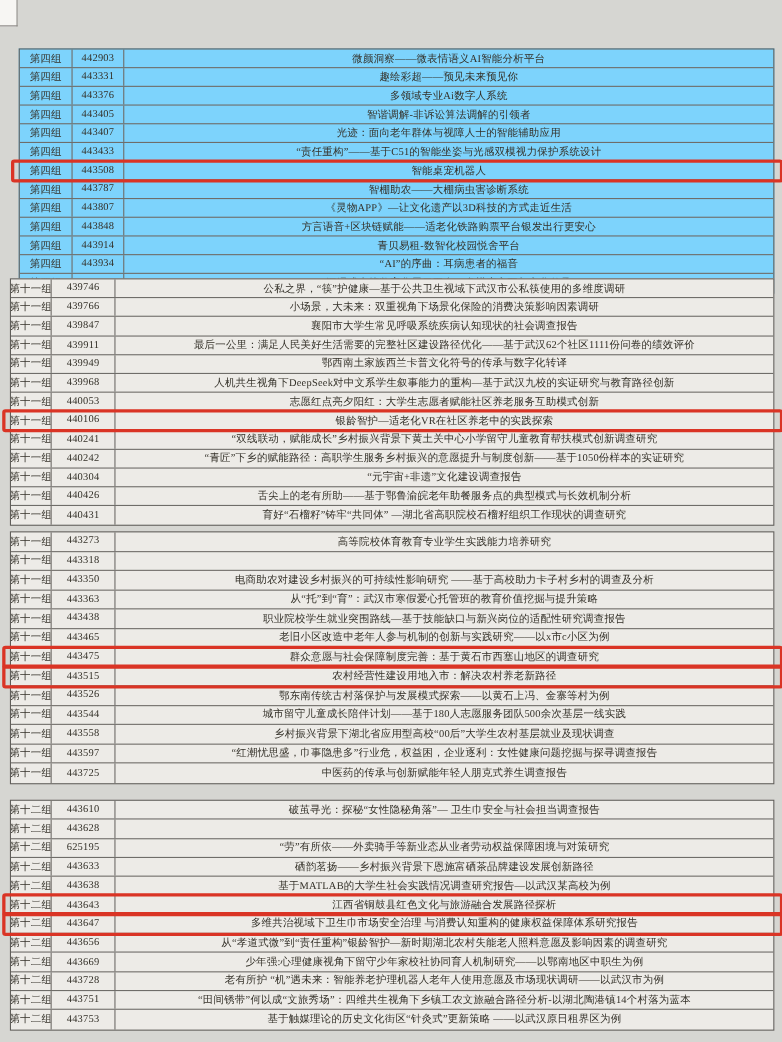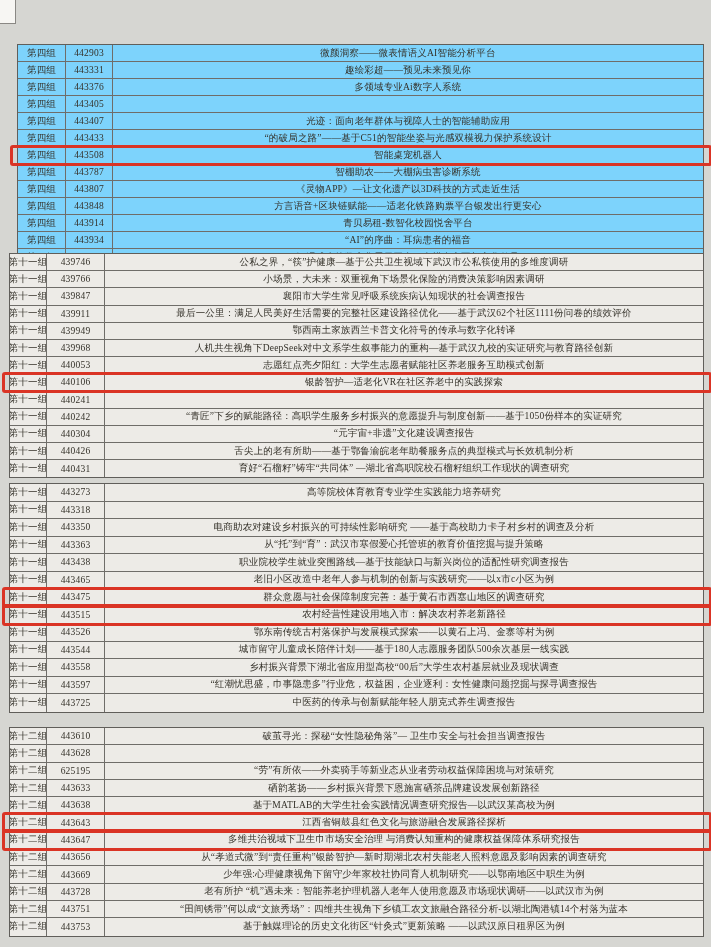--- a/index.html
+++ b/index.html
@@ -52,30 +52,31 @@
         <div class="cell title">趣绘彩超——预见未来预见你</div>
       </div>
       <div class="row">
         <div class="cell group">第四组</div>
         <div class="cell id">443376</div>
         <div class="cell title">多领域专业Ai数字人系统</div>
       </div>
       <div class="row">
         <div class="cell group">第四组</div>
         <div class="cell id">443405</div>
+        <div class="cell title">智谐调解-非诉讼算法调解的引领者</div>
       </div>
       <div class="row">
         <div class="cell group">第四组</div>
         <div class="cell id">443407</div>
         <div class="cell title">光迹：面向老年群体与视障人士的智能辅助应用</div>
       </div>
       <div class="row">
         <div class="cell group">第四组</div>
         <div class="cell id">443433</div>
-        <div class="cell title">“的破局之路”——基于C51的智能坐姿与光感双模视力保护系统设计</div>
+        <div class="cell title">“责任重构”——基于C51的智能坐姿与光感双模视力保护系统设计</div>
       </div>
       <div class="row hl">
         <div class="cell group">第四组</div>
         <div class="cell id">443508</div>
         <div class="cell title">智能桌宠机器人</div>
       </div>
       <div class="row">
         <div class="cell group">第四组</div>
         <div class="cell id">443787</div>
         <div class="cell title">智棚助农——大棚病虫害诊断系统</div>
@@ -143,20 +144,21 @@
         <div class="cell title">志愿红点亮夕阳红：大学生志愿者赋能社区养老服务互助模式创新</div>
       </div>
       <div class="row hl">
         <div class="cell group">第十一组</div>
         <div class="cell id">440106</div>
         <div class="cell title">银龄智护—适老化VR在社区养老中的实践探索</div>
       </div>
       <div class="row">
         <div class="cell group">第十一组</div>
         <div class="cell id">440241</div>
+        <div class="cell title">“双线联动，赋能成长”乡村振兴背景下黄土关中心小学留守儿童教育帮扶模式创新调查研究</div>
       </div>
       <div class="row">
         <div class="cell group">第十一组</div>
         <div class="cell id">440242</div>
         <div class="cell title">“青匠”下乡的赋能路径：高职学生服务乡村振兴的意愿提升与制度创新——基于1050份样本的实证研究</div>
       </div>
       <div class="row">
         <div class="cell group">第十一组</div>
         <div class="cell id">440304</div>
         <div class="cell title">“元宇宙+非遗”文化建设调查报告</div>

